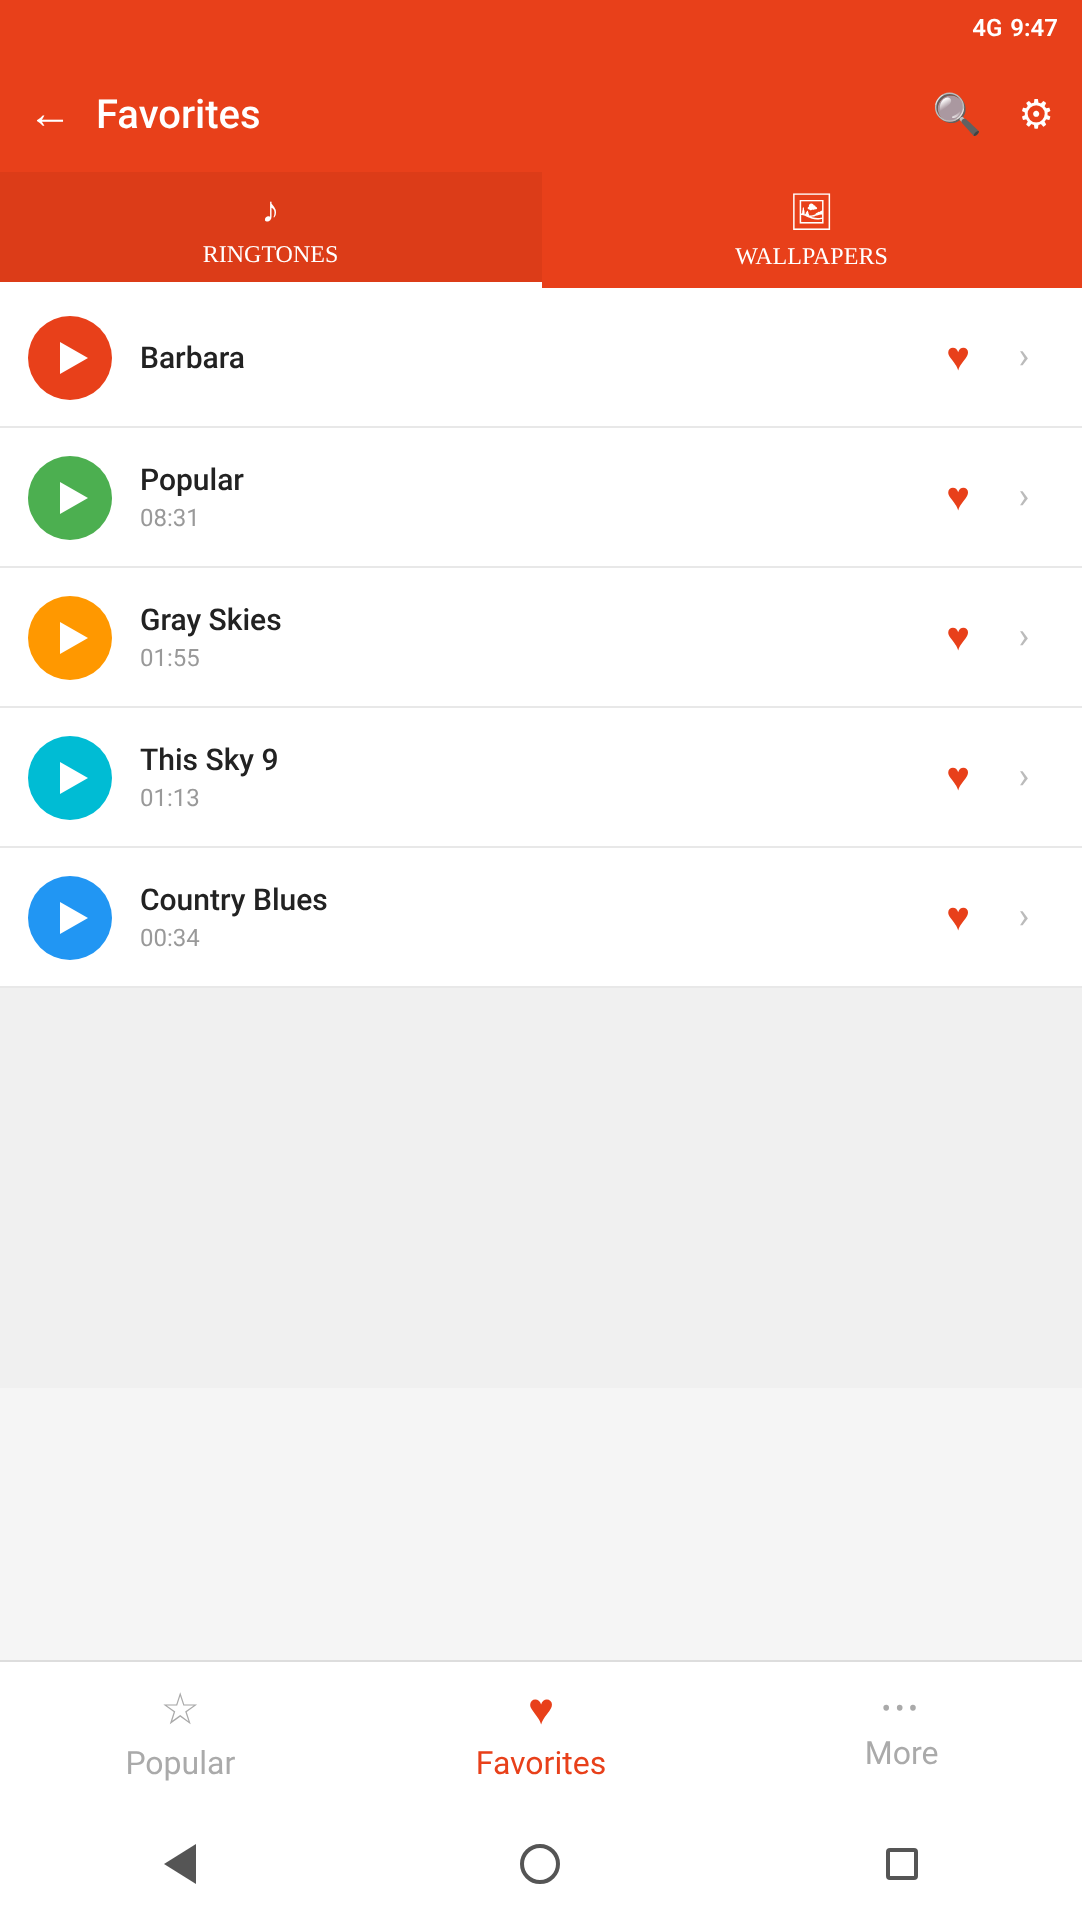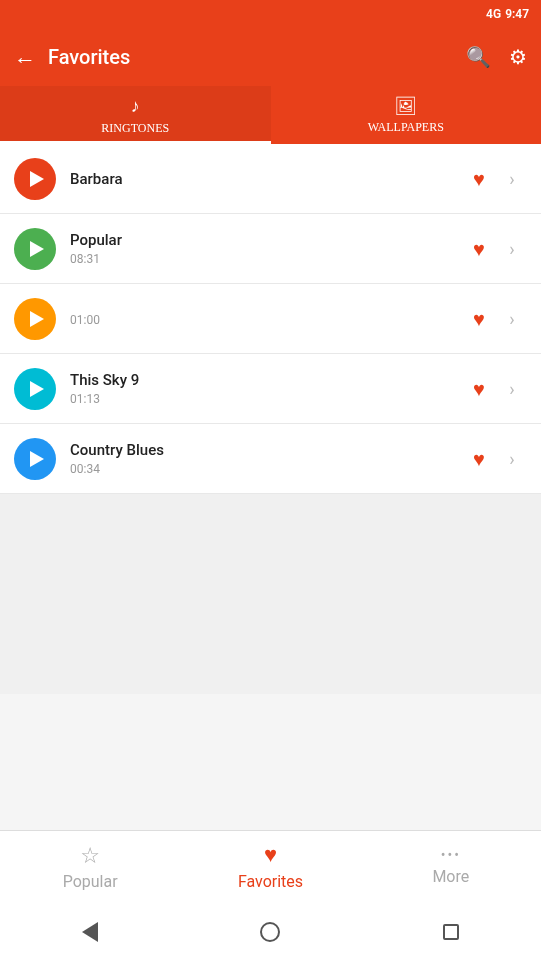--- a/index.html
+++ b/index.html
@@ -328,21 +328,22 @@
     </div>
     <div class="arrow-btn">
       <span class="arrow-icon">›</span>
     </div>
   </div>
     <div class="song-item">
     <div class="play-btn orange">
       <div class="triangle"></div>
     </div>
     <div class="song-info">
-      <div class="song-duration">01:00</div>
+      <div class="song-title">Gray Skies</div>
+      <div class="song-duration">01:55</div>
     </div>
     <div class="heart-btn">
       <span class="heart-icon">♥</span>
     </div>
     <div class="arrow-btn">
       <span class="arrow-icon">›</span>
     </div>
   </div>
     <div class="song-item">
     <div class="play-btn teal">

